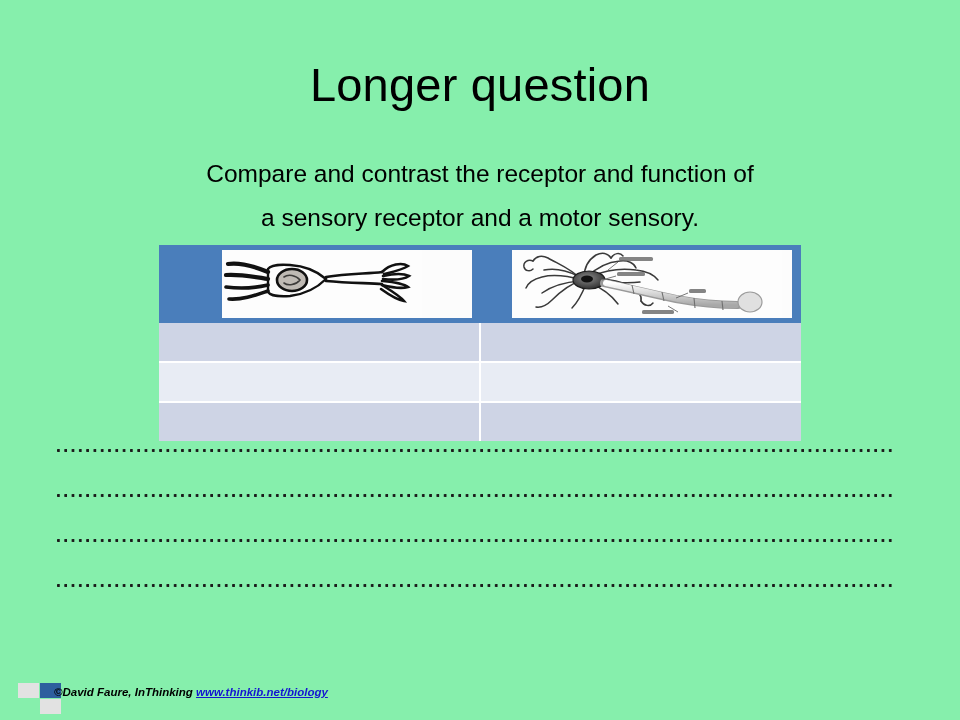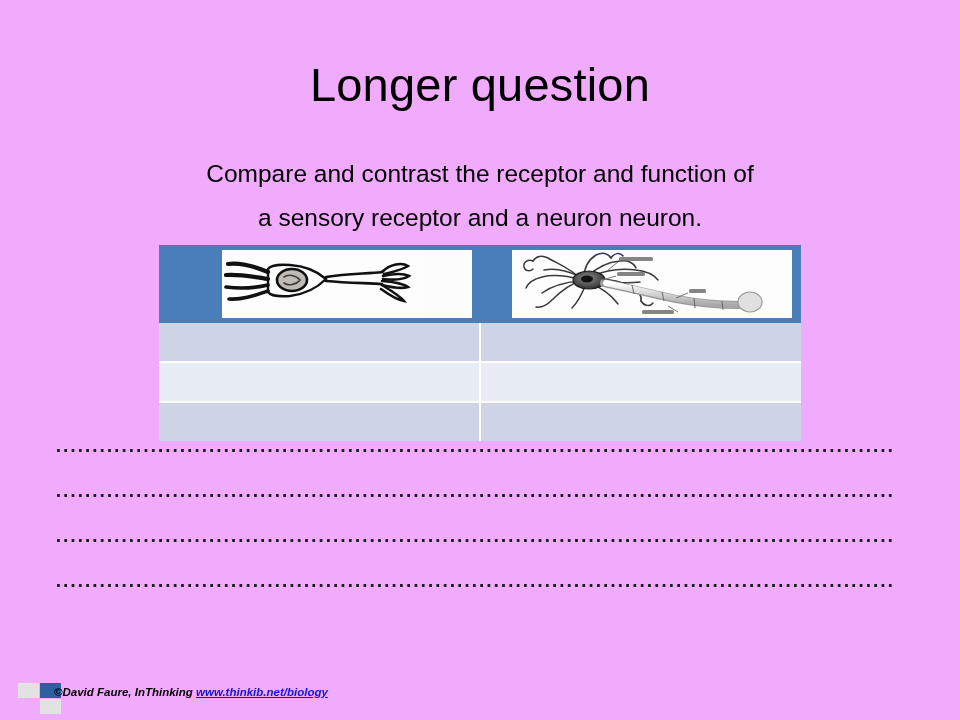--- a/index.html
+++ b/index.html
@@ -17,21 +17,21 @@
     color: #000000;
     -webkit-font-smoothing: antialiased;
   }
 
   
   .slide {
     position: absolute;
     left: 0; top: 0;
     width: 960px;
     height: 720px;
-    background: #f0abfc;
+    background: #86efac;
   }
 
   
   .slide-title {
     position: absolute;
     left: 60px;
     top: 56px;
     width: 840px;
     text-align: center;
     font-size: 47px;
@@ -174,21 +174,21 @@
 </style>
 </head>
 <body>
 
 <div class="slide">
 
   <div class="slide-title">Longer question</div>
 
   <div class="question-body">
     <div class="question-line">Compare and contrast the receptor and function of</div>
-    <div class="question-line">a sensory receptor and a neuron neuron.</div>
+    <div class="question-line">a sensory receptor and a motor sensory.</div>
   </div>
 
   <table class="compare-table">
     <tbody>
       <tr>
         <td class="th-cell">
           <div class="img-frame">
             <svg width="200" height="68" viewBox="0 0 200 68" xmlns="http://www.w3.org/2000/svg">
               <rect x="0" y="0" width="200" height="68" fill="#fdfdfd"></rect>
               <g fill="none" stroke="#111111" stroke-linecap="round">

